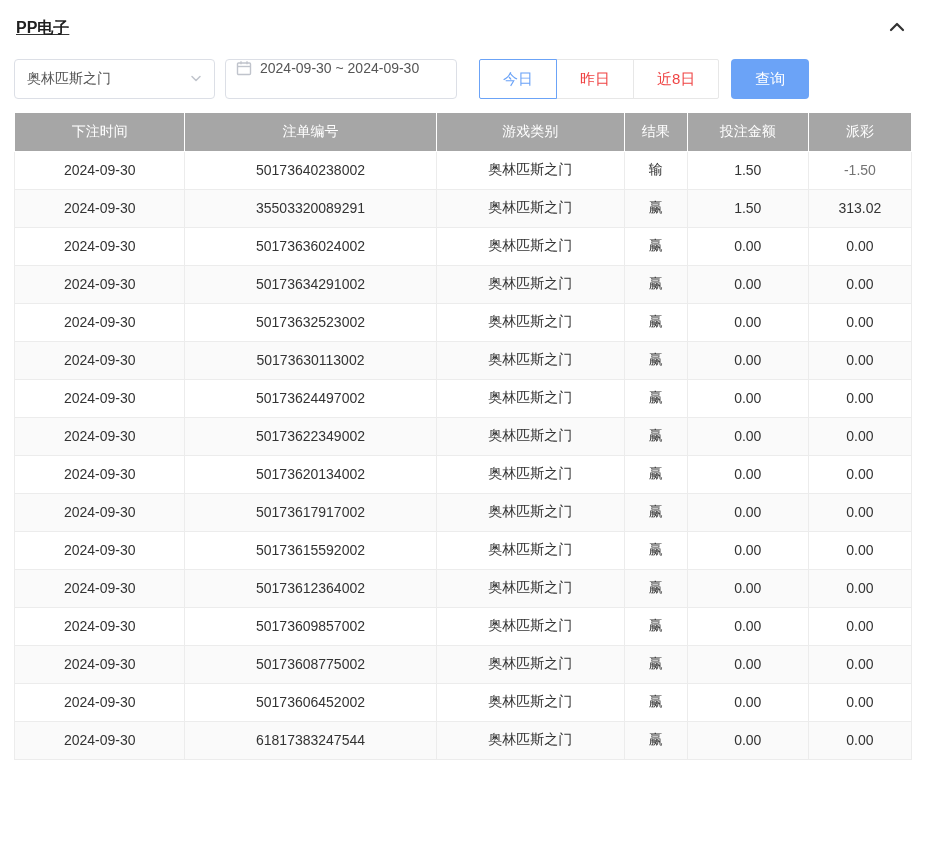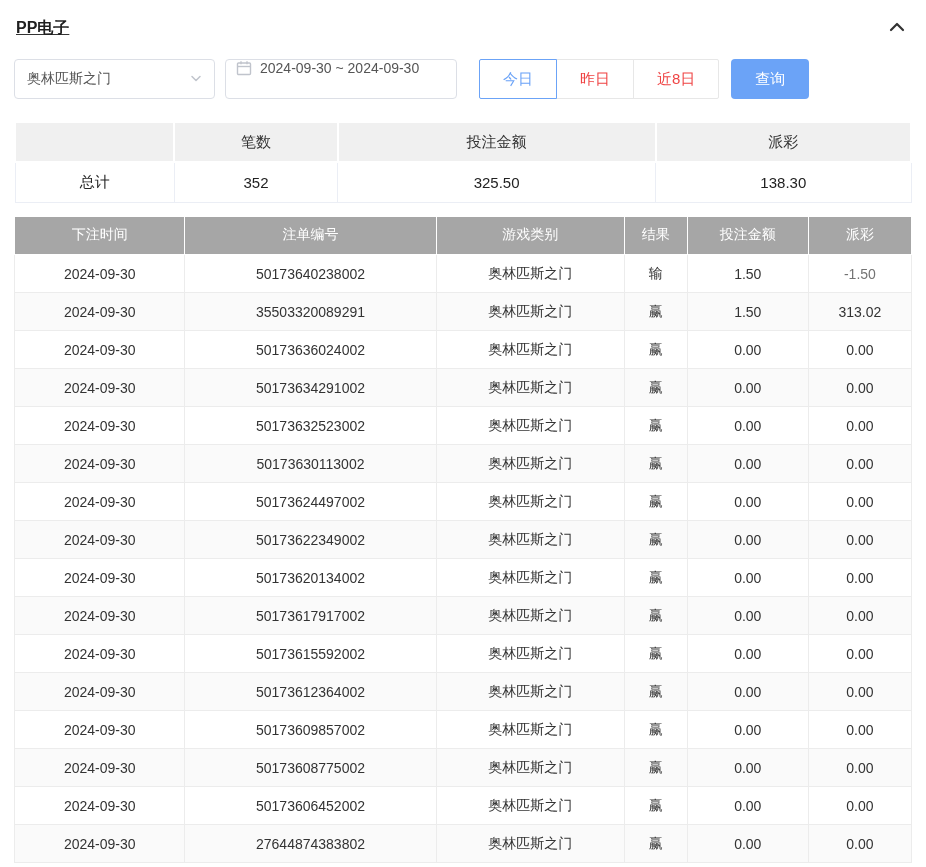--- a/index.html
+++ b/index.html
@@ -101,42 +101,20 @@
 
     <div class="quick-group">
       <button class="quick-btn active">今日</button>
       <button class="quick-btn">昨日</button>
       <button class="quick-btn">近8日</button>
     </div>
 
     <button class="search-btn">查询</button>
   </div>
 
-  <table class="summary-table">
-    <colgroup>
-      <col style="width:17.8%">
-        <col style="width:18.2%">
-        <col style="width:35.5%">
-        <col style="width:28.5%">
-    </colgroup>
-    <tbody>
-      <tr class="sum-head">
-        <td></td>
-        <td>笔数</td>
-        <td>投注金额</td>
-        <td>派彩</td>
-      </tr>
-      <tr class="sum-body">
-        <td>总计</td>
-        <td>352</td>
-        <td>325.50</td>
-        <td>138.30</td>
-      </tr>
-    </tbody>
-  </table>
 
   <table class="records-table">
     <colgroup>
       <col style="width:19%">
         <col style="width:28%">
         <col style="width:21%">
         <col style="width:7%">
         <col style="width:13.5%">
         <col style="width:11.5%">
     </colgroup>
@@ -266,21 +244,21 @@
         <tr>
     <td>2024-09-30</td>
     <td>50173606452002</td>
     <td>奥林匹斯之门</td>
     <td>赢</td>
     <td>0.00</td>
     <td>0.00</td>
   </tr>
         <tr>
     <td>2024-09-30</td>
-    <td>27644874383802</td>
+    <td>61817383247544</td>
     <td>奥林匹斯之门</td>
     <td>赢</td>
     <td>0.00</td>
     <td>0.00</td>
   </tr>
       </tbody>
   </table>
 
 </div>
 

